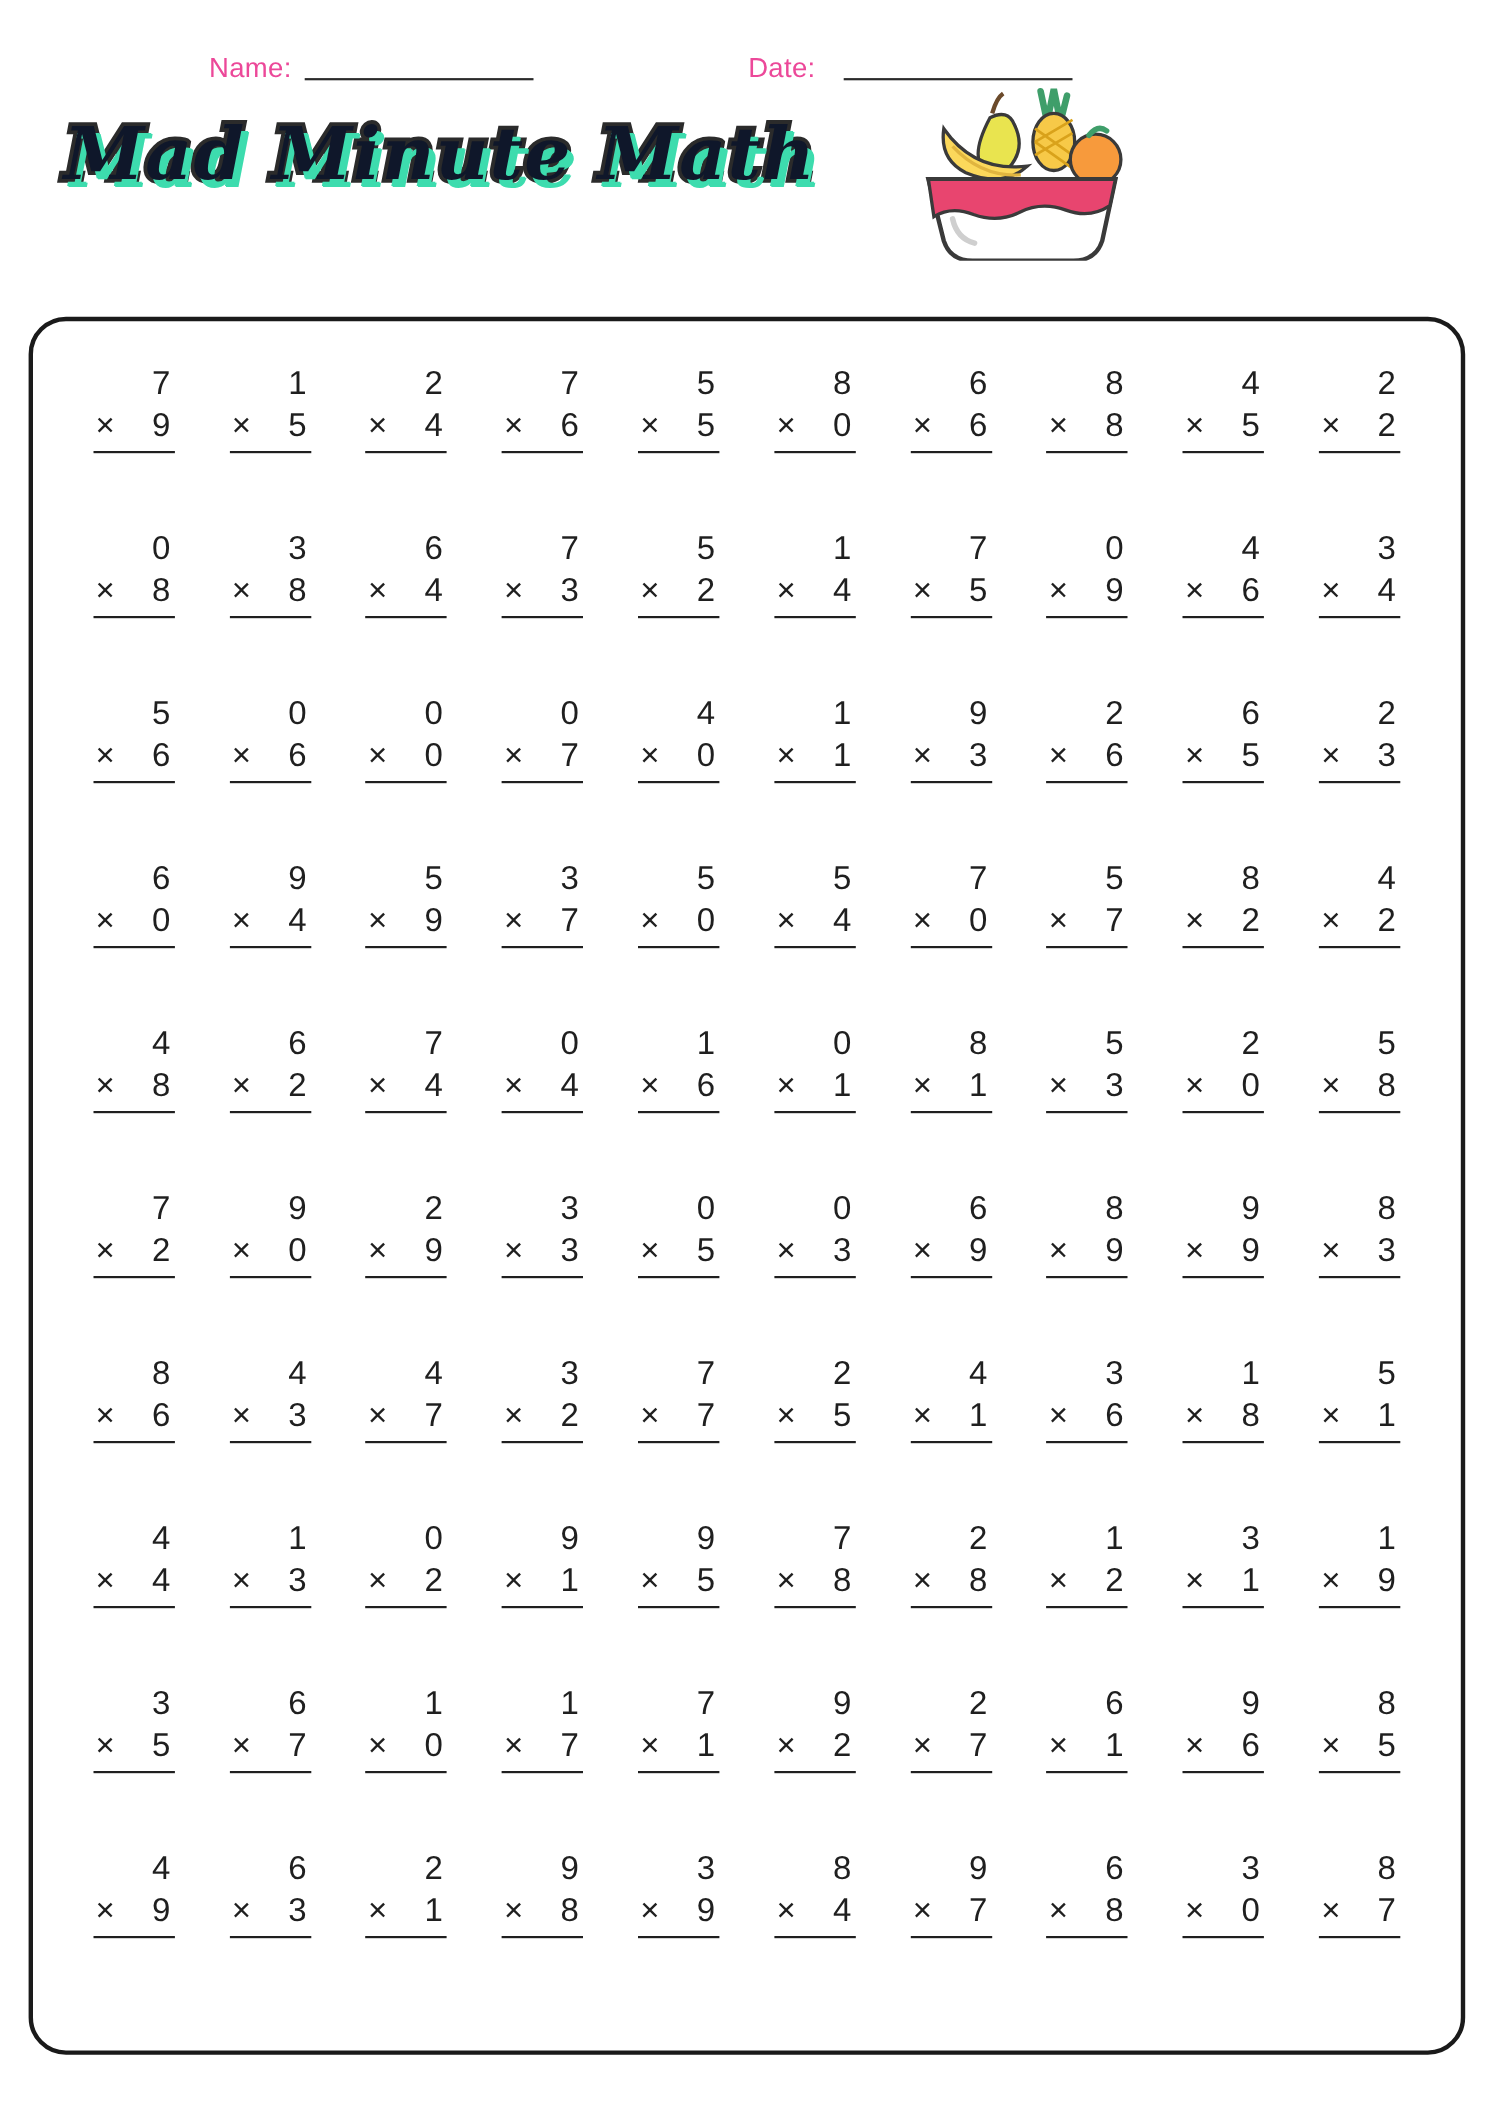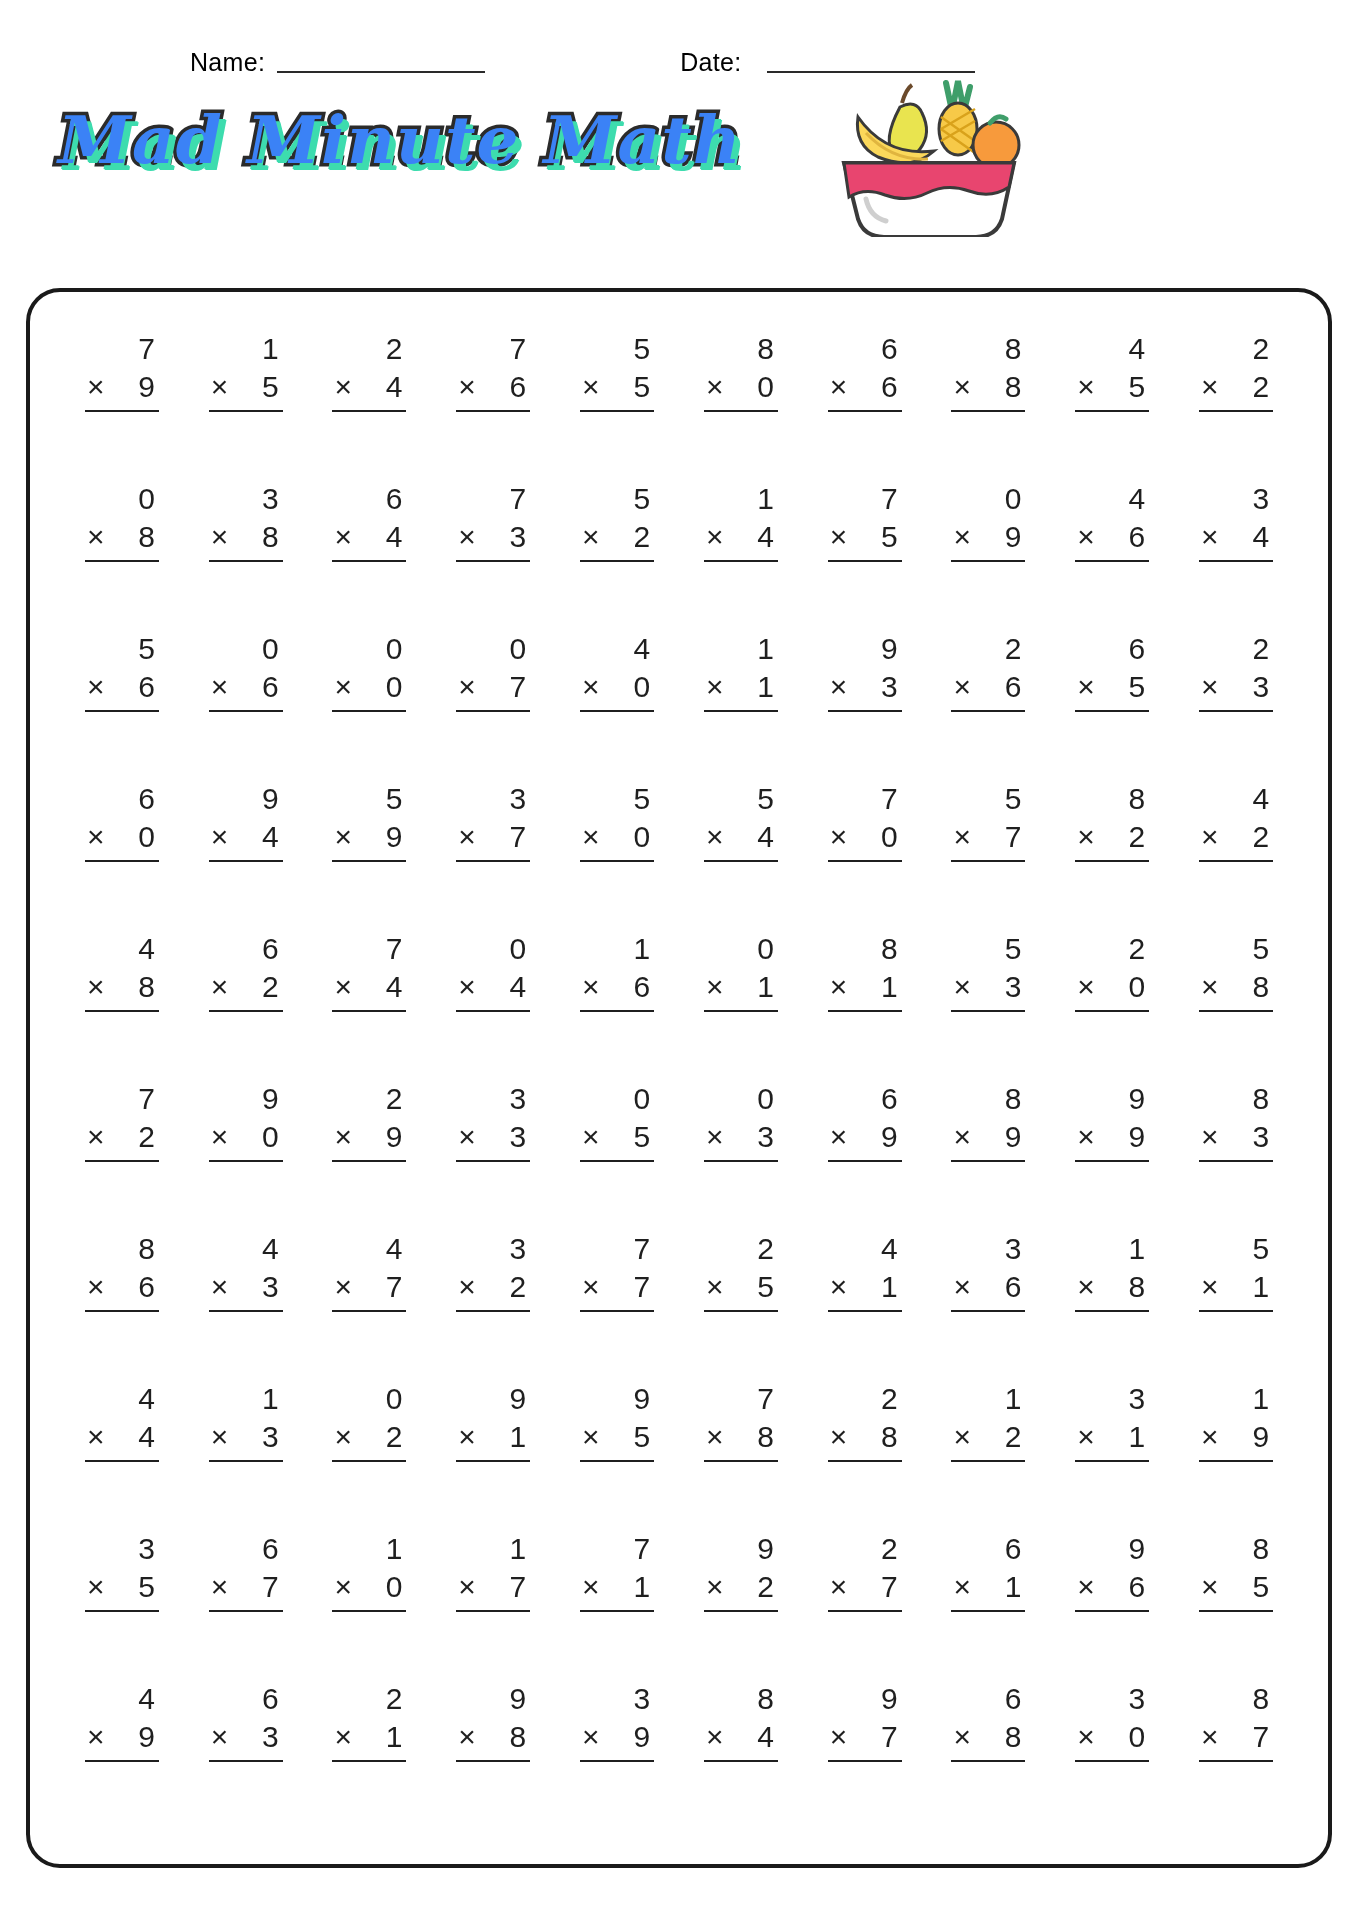--- a/index.html
+++ b/index.html
@@ -23,21 +23,21 @@
     padding: 0;
     position: relative;
   }
 
   
   .header-fields {
     display: flex;
     align-items: flex-end;
     padding: 48px 0 0 0;
     font-size: 25px;
-    color: #000000;
+    color: #ec4899;
   }
   .field {
     display: flex;
     align-items: flex-end;
   }
   .field-name { margin-left: 190px; }
   .field-date { margin-left: 195px; gap: 14px; }
   .field-label {
     font-size: 25px;
     letter-spacing: 0.3px;
@@ -60,21 +60,21 @@
 
   .worksheet-title {
     position: absolute;
     left: 58px;
     top: 6px;
     font-family: "DejaVu Serif", serif;
     font-weight: bold;
     font-style: italic;
     font-size: 66px;
     letter-spacing: 1px;
-    color: #3b82f6;
+    color: #0f172a;
     -webkit-text-stroke: 7px #2b2b2b;
     paint-order: stroke fill;
     text-shadow:
        5px 6px 0 #3ddcae,
        6px 7px 0 #3ddcae;
     white-space: nowrap;
   }
 
   
   .fruit-bowl {

